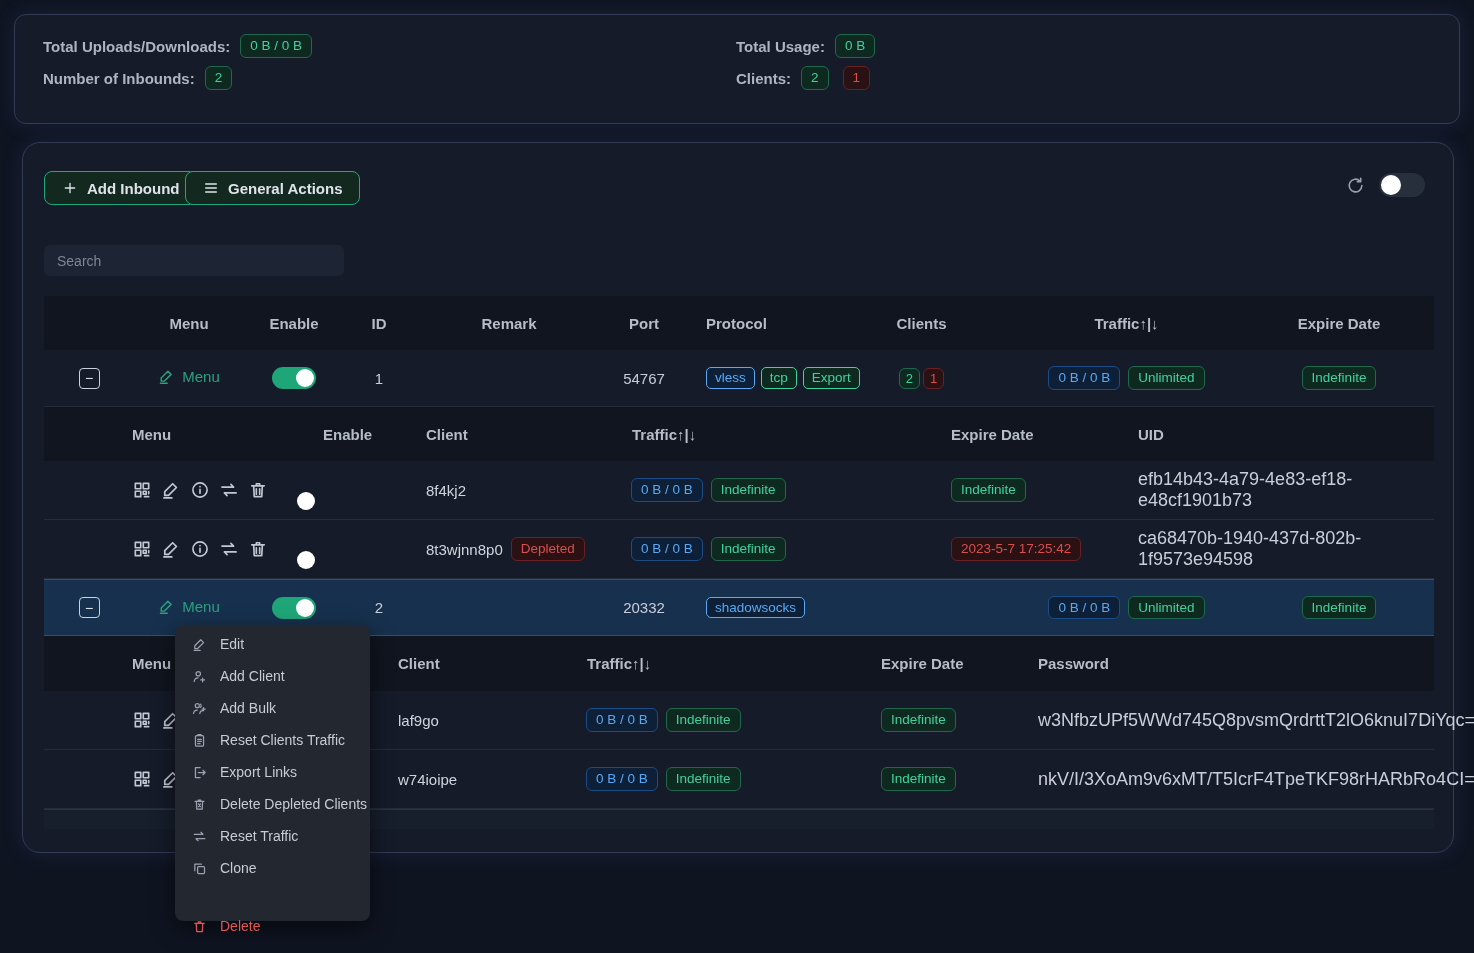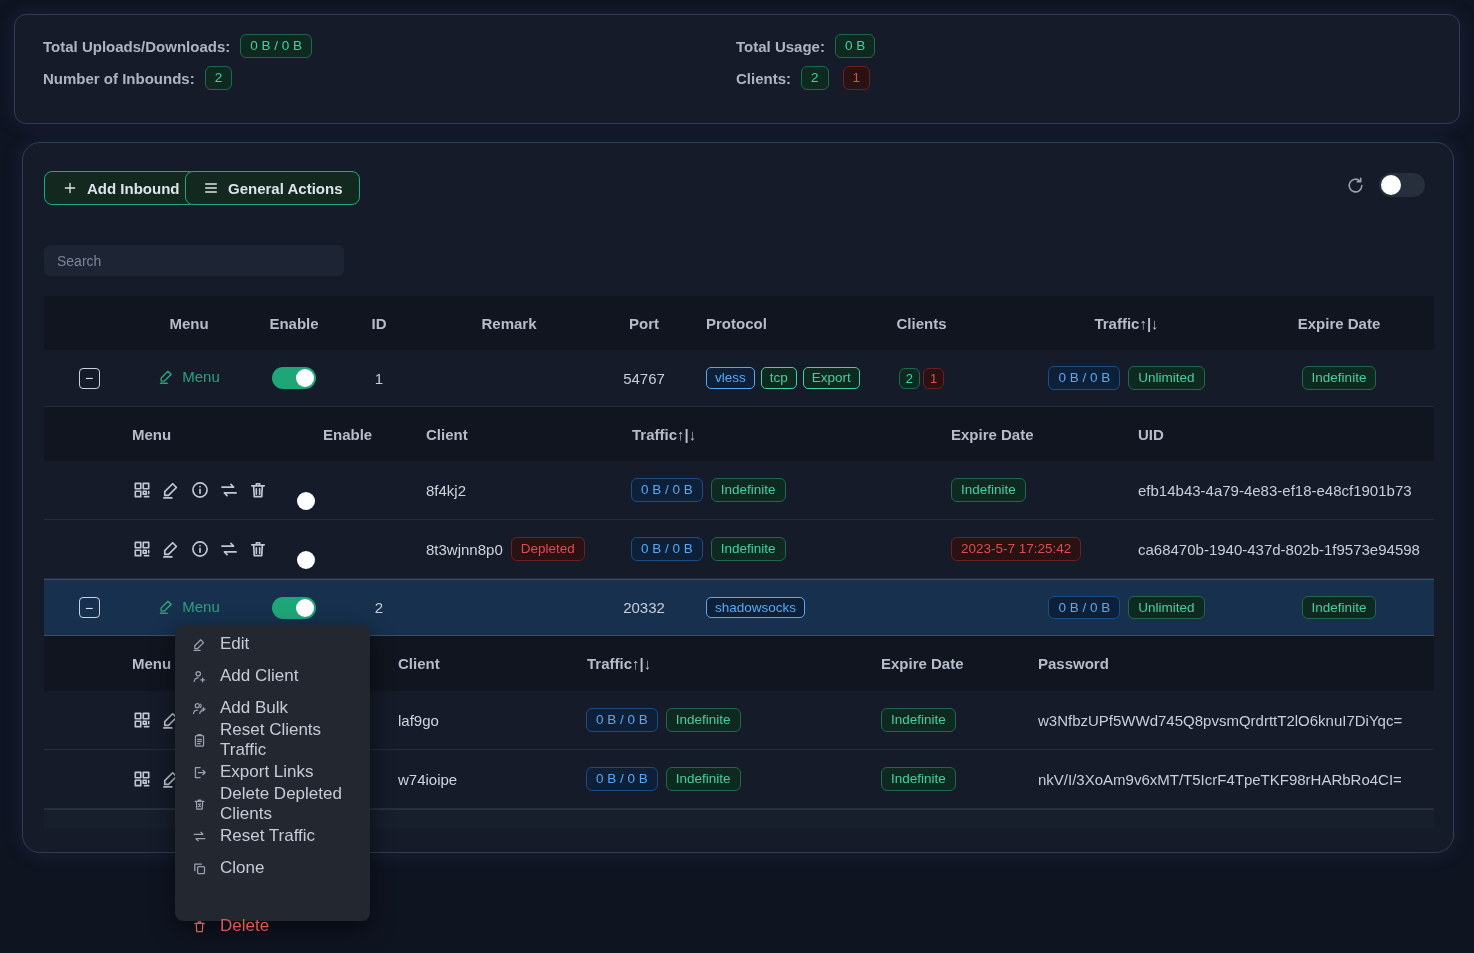--- a/index.html
+++ b/index.html
@@ -41,25 +41,25 @@
   .expand-btn { width:21px; height:21px; border:1px solid #cbd1dc; border-radius:4px; color:#e3e7ee; font-size:14px; line-height:18px; text-align:center; background:transparent; cursor:pointer; margin:0 auto; }
   .menu-link { display:inline-flex; align-items:center; gap:7px; color:#2aa17e; font-size:15px; cursor:pointer; justify-content:center; }
   .menu-link svg { width:17px; height:17px; }
   .center-flex { display:flex; align-items:center; justify-content:center; gap:8px; }
   .tagset { display:flex; gap:6px; padding-left:22px; }
   .tag { font-size:13.5px; padding:3px 8px; border-radius:5px; border:1px solid; line-height:1; }
   .clientsbadges { display:flex; gap:3px; justify-content:center; }
   .action-icons { display:flex; gap:9px; align-items:center; color:#c2c7d2; }
   .action-icons svg { width:20px; height:20px; cursor:pointer; }
   .cellpad { display:flex; align-items:center; gap:8px; }
-  .mono-id { font-size:15px; color:#c9ced8; }
+  .mono-id { font-size:18px; color:#c9ced8; }
   .table-footer { height:20px; border-top:1px solid #2a3140; background:#171e2c; }
   
   #context-menu { position:absolute; left:175px; top:625px; width:195px; height:296px; background:#23272f; border-radius:8px; box-shadow:0 8px 22px rgba(0,0,0,0.55); z-index:50; padding:3px 0; }
-  .cm-item { height:32px; display:flex; align-items:center; gap:13px; padding-left:17px; color:#c6cbd5; font-size:17px; cursor:pointer; }
+  .cm-item { height:32px; display:flex; align-items:center; gap:13px; padding-left:17px; color:#c6cbd5; font-size:14px; cursor:pointer; }
   .cm-item svg { width:15px; height:15px; color:#9ba1ae; flex:none; }
   .cm-item.danger { color:#e25555;margin-top:26px; } .cm-item.danger svg { color:#e25555; }
   svg { fill:none; stroke:currentColor; stroke-width:2; stroke-linecap:round; stroke-linejoin:round; }
 </style>
 </head>
 <body>
 
 <div id="stats-panel" class="panel">
   <div class="stat-row" style="left:28px; top:18px;">
     <span class="stat-label">Total Uploads/Downloads:</span>

